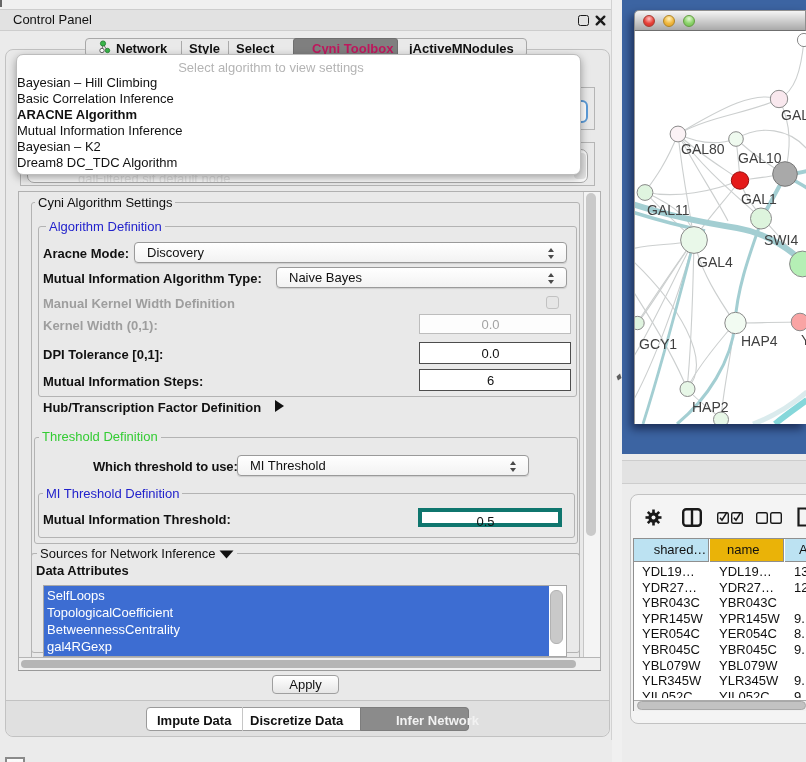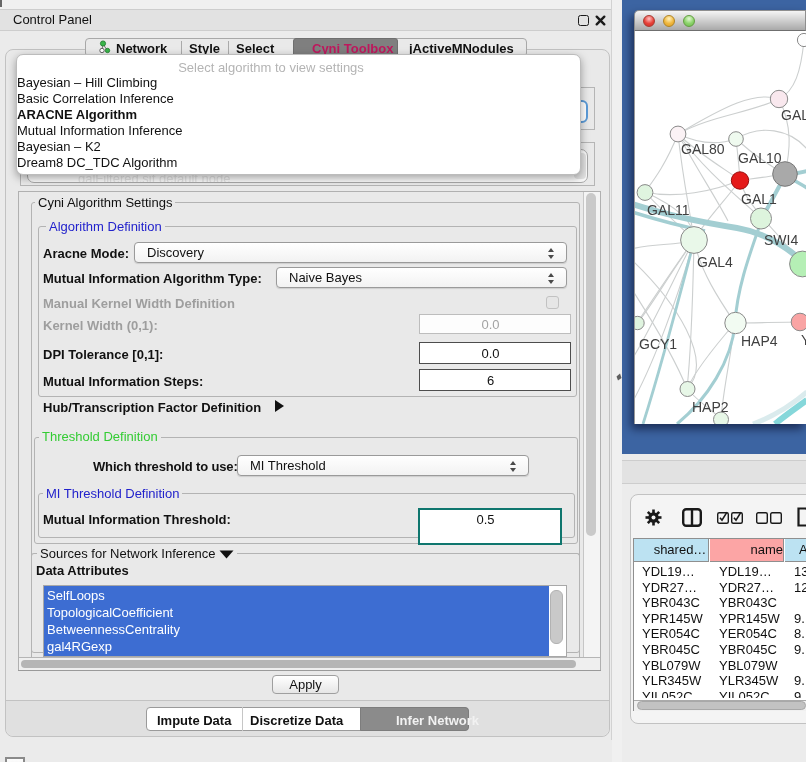--- a/index.html
+++ b/index.html
@@ -81,21 +81,21 @@
     </svg>
 
 <div class="fs" style="left:34px;top:437px;width:544px;height:107px;"></div>
 <div class="fslab" style="left:39px;top:430px;color:#33cc33;">Threshold Definition</div>
 <div class="abs b" style="left:93px;top:459px;letter-spacing:-0.15px;">Which threshold to use:</div>
 <div class="combo" style="left:237px;top:455px;width:292px;height:21px;">MI Threshold<span class="spin" style="right:10px;"></span></div>
 
 <div class="fs" style="left:38px;top:493px;width:537px;height:45px;"></div>
 <div class="fslab" style="left:43px;top:487px;color:#2222cc;">MI Threshold Definition</div>
 <div class="abs b" style="left:43px;top:512px;">Mutual Information Threshold:</div>
-<div class="tfield" style="left:418px;top:508px;width:144px;height:37px;border:2px solid #0f766e;">0.5</div>
+<div class="tfield" style="left:418px;top:508px;width:144px;height:19px;border:4px solid #0f766e;">0.5</div>
 
 <div class="fs" style="left:31px;top:553px;width:549px;height:107px;border-bottom:none;"></div>
 <div class="fslab" style="left:37px;top:547px;">Sources for Network Inference <svg style="vertical-align:-1px;" width="15" height="10" viewBox="0 0 15 10">
         <path d="M0.5 1.5 L14.5 1.5 L7.5 9.5 Z" fill="#111"></path>
       </svg></div>
 <div class="abs b" style="left:36px;top:563px;">Data Attributes</div>
 
 <div class="abs" style="left:43px;top:585px;width:524px;height:72px;background:#fff;border:1px solid #a8a8a8;"></div>
 <div class="abs" style="left:44px;top:586px;width:505px;height:70px;background:#3d6dd2;color:#fff;line-height:17px;padding-left:3px;padding-top:1px;">
 SelfLoops<br>TopologicalCoefficient<br>BetweennessCentrality<br>gal4RGexp</div>
@@ -260,21 +260,21 @@
 <svg class="abs" style="left:756px;top:512px;" width="26" height="12" viewBox="0 0 26 12">
  <rect x="0.7" y="0.7" width="10.6" height="10.6" rx="1.5" fill="none" stroke="#1a1a1a" stroke-width="1.4"></rect>
  <rect x="14.7" y="0.7" width="10.6" height="10.6" rx="1.5" fill="none" stroke="#1a1a1a" stroke-width="1.4"></rect>
 </svg>
 <svg class="abs" style="left:797px;top:507px;" width="14" height="20" viewBox="0 0 14 20">
  <path d="M1.5 1.5 L9 1.5 L13 5.5 L13 18.5 L1.5 18.5 Z" fill="none" stroke="#1a1a1a" stroke-width="2.2"></path>
 </svg>
 
 <div class="abs" style="left:633px;top:538px;width:173px;height:173px;background:#fff;border:1px solid #8f8f8f;border-right:none;"></div>
 <div class="abs" style="left:634px;top:539px;width:75px;height:23px;background:#bce2f2;border-right:1px solid #8f8f8f;border-bottom:1px solid #8f8f8f;text-align:center;text-indent:18px;line-height:22px;">shared…</div>
-<div class="abs" style="left:710px;top:539px;width:74px;height:23px;background:#fca5a5;border-right:1px solid #8f8f8f;border-bottom:1px solid #8f8f8f;text-align:right;text-indent:17px;line-height:22px;">name</div>
+<div class="abs" style="left:710px;top:539px;width:74px;height:23px;background:#eab308;border-right:1px solid #8f8f8f;border-bottom:1px solid #8f8f8f;text-align:left;text-indent:17px;line-height:22px;">name</div>
 <div class="abs" style="left:785px;top:539px;width:21px;height:23px;background:#bce2f2;border-bottom:1px solid #8f8f8f;line-height:22px;padding-left:14px;">A</div>
 <div class="abs" style="left:634px;top:564px;width:172px;height:134px;overflow:hidden;line-height:15.6px;">
  <div>
         <span style="position:absolute;left:8px;">YDL19…</span>
         <span style="position:absolute;left:85px;">YDL19…</span>
         <span style="position:absolute;left:160px;">13</span>
       </div>
  <div style="position:absolute;top:15.6px;">
         <span style="position:absolute;left:8px;">YDR27…</span>
         <span style="position:absolute;left:85px;">YDR27…</span>

